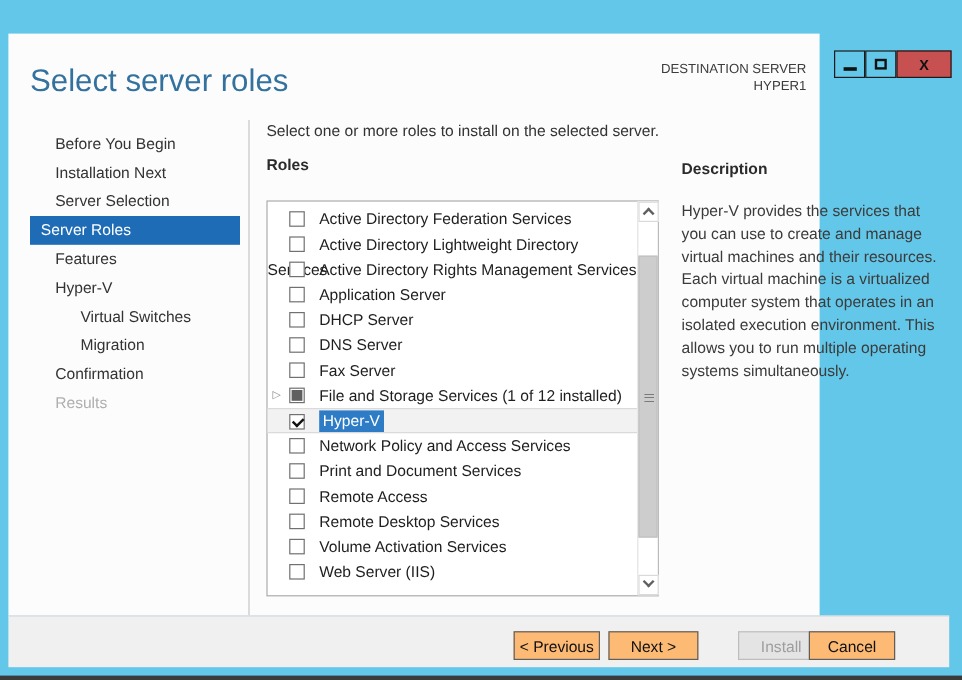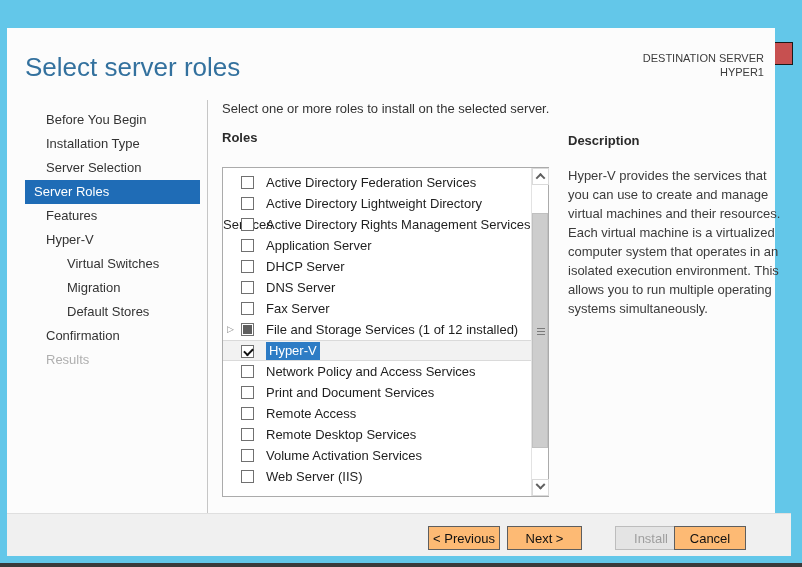--- a/index.html
+++ b/index.html
@@ -13,21 +13,21 @@
   #app-icon { position:absolute; left:16px; top:4px; width:22px; height:21px; }
   .winbtn { position:absolute; top:4px; height:23px; border:1px solid #1a1a1a;
             background:#63C7E9; display:flex; align-items:center; justify-content:center; cursor:default; }
   #btn-min  { left:695px; width:26px; }
   #btn-max  { left:721px; width:26px; }
   #btn-close{ left:747px; width:46px; background:#C75050; font-weight:bold; font-size:12px; color:#111; }
   #btn-min .bar { width:11px; height:3px; background:#111; margin-top:8px; }
   #btn-max .box { width:10px; height:9px; border:2px solid #111; }
 
   
-  #content { position:absolute; left:7px; top:28px; width:768px; height:485px; background:#FCFCFC; }
+  #content { position:absolute; left:7px; top:28px; width:676px; height:485px; background:#FCFCFC; }
   #footer  { position:absolute; left:7px; top:513px; width:784px; height:43px; background:#F0F0F0;
              border-top:1px solid #DFDFDF; }
   #bottom-shadow { position:absolute; left:0; top:563px; width:802px; height:4px; background:#3a3a3a; }
 
   
   #page-title { position:absolute; left:18px; top:24px; font-size:26px; font-weight:300; color:#33719E; }
   #dest { position:absolute; right:11px; top:23px; text-align:right; font-size:11px; color:#3c3c3c; line-height:14px; }
 
   
   #divider { position:absolute; left:200px; top:72px; width:1px; height:413px; background:#C6C6C6; }
@@ -111,28 +111,27 @@
   <div id="content">
     <div id="page-title">Select server roles</div>
     <div id="dest">
       <div>DESTINATION SERVER</div>
       <div>HYPER1</div>
     </div>
 
     <div id="divider"></div>
     <nav id="sidebar">
         <div class="nav-item">Before You Begin</div>
-        <div class="nav-item">Installation Type</div>
+        <div class="nav-item">Installation Next</div>
         <div class="nav-item">Server Selection</div>
         <div class="nav-item selected">Server Roles</div>
         <div class="nav-item">Features</div>
         <div class="nav-item">Hyper-V</div>
         <div class="nav-item sub">Virtual Switches</div>
         <div class="nav-item sub">Migration</div>
-        <div class="nav-item sub">Default Stores</div>
         <div class="nav-item">Confirmation</div>
         <div class="nav-item disabled">Results</div>
       </nav>
 
     <div id="instruction">Select one or more roles to install on the selected server.</div>
     <div id="roles-label">Roles</div>
 
     <div id="rolelist">
       <div id="rows">
           <div class="role-row"><span class="cb unchecked"></span><span class="role-label">Active Directory Federation Services</span></div>

